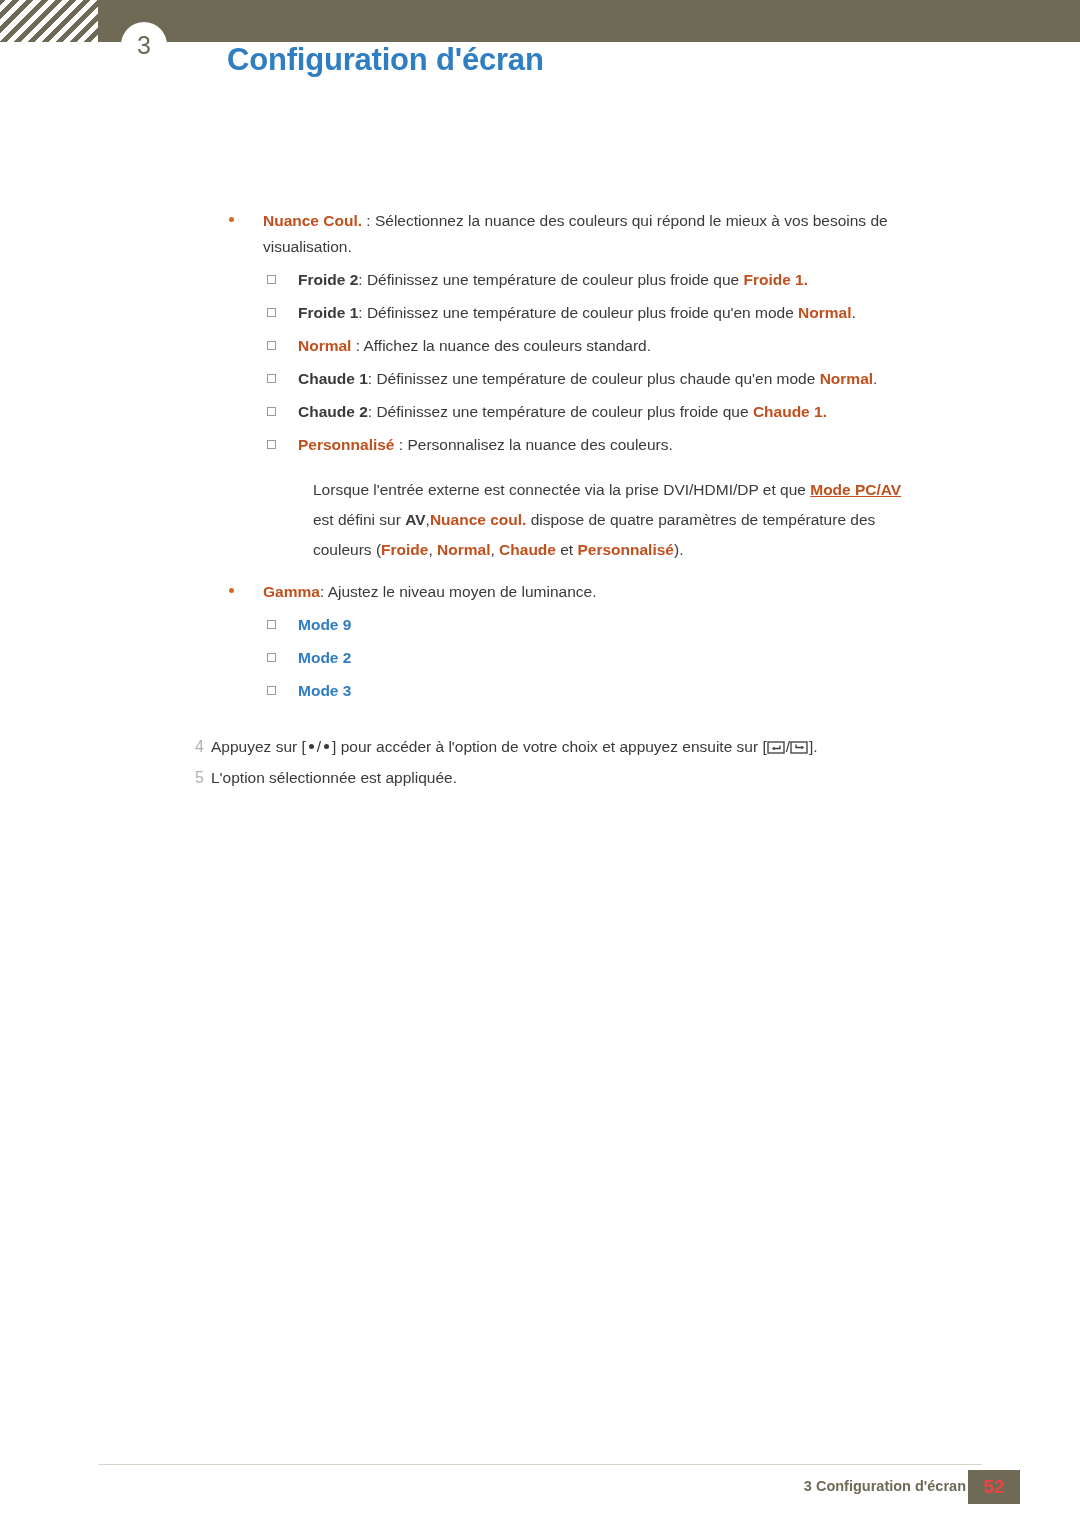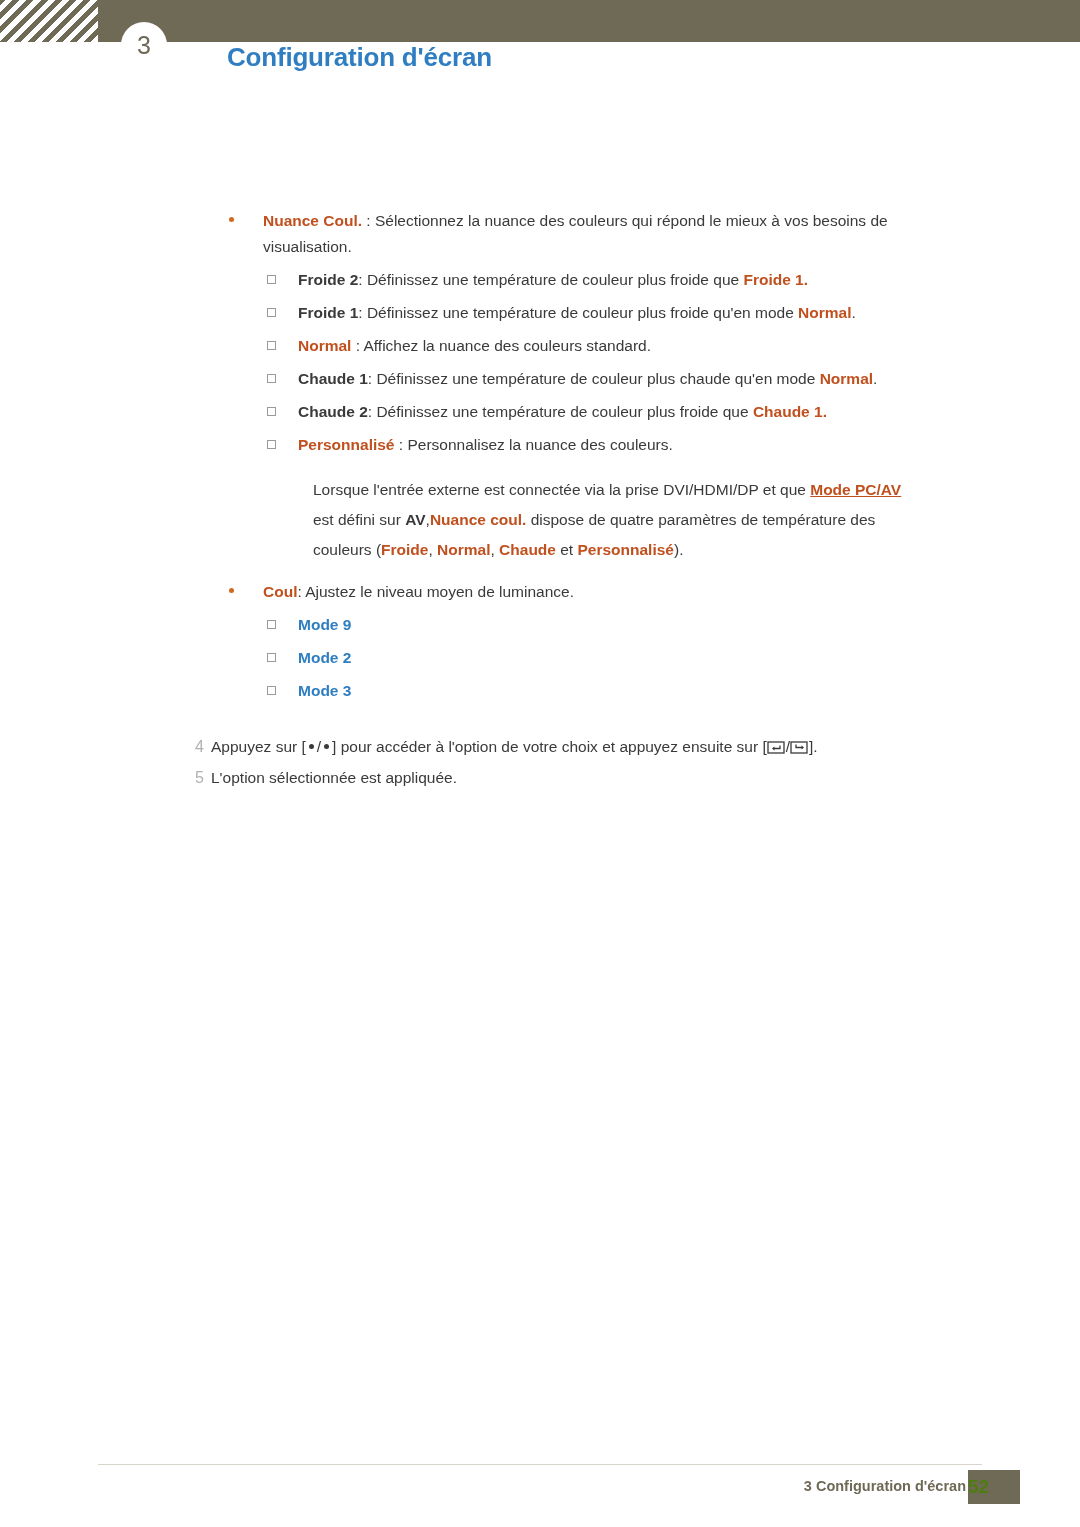--- a/index.html
+++ b/index.html
@@ -66,21 +66,21 @@
     text-align: center;
     font-size: 25px;
     color: #6f6a56;
     font-weight: normal;
     z-index: 4;
   }
   .page-title {
     position: absolute;
     left: 227px;
     top: 42px;
-    font-size: 26px;
+    font-size: 31px;
     font-weight: bold;
     color: #2f7ec1;
     letter-spacing: -0.2px;
   }
 
   
   .content {
     position: absolute;
     left: 0;
     top: 208px;
@@ -204,22 +204,22 @@
     height: 34px;
     background: #6f6a56;
   }
   .footer-pagenum {
     position: absolute;
     left: 968px;
     top: 1470px;
     width: 52px;
     height: 48px;
     line-height: 34px;
-    text-align: left;
-    color: #4d7c0f;
+    text-align: center;
+    color: #ef4444;
     font-size: 19px;
     font-weight: bold;
   }
 </style>
 </head>
 <body>
 
 <div class="header">
   <div class="header-hatch"></div>
   <div class="header-bar"></div>
@@ -264,21 +264,21 @@
     <span class="bullet2"></span>
     <b class="ora">Personnalisé</b><span> : Personnalisez la nuance des couleurs.</span>
   </div>
 
   <div class="note">
     <span>Lorsque l'entrée externe est connectée via la prise DVI/HDMI/DP et que </span><b class="und">Mode PC/AV</b><span> est défini sur </span><b class="blk">AV</b><span>,</span><b class="ora">Nuance coul.</b><span> dispose de quatre paramètres de température des couleurs (</span><b class="ora">Froide</b><span>, </span><b class="ora">Normal</b><span>, </span><b class="ora">Chaude</b><span> et </span><b class="ora">Personnalisé</b><span>).</span>
   </div>
 
   <div class="lvl1">
     <span class="bullet1"></span>
-    <b class="ora">Coul</b><span>: Ajustez le niveau moyen de luminance.</span>
+    <b class="ora">Gamma</b><span>: Ajustez le niveau moyen de luminance.</span>
   </div>
 
   <div class="lvl2">
     <span class="bullet2"></span>
     <span class="mode-item">Mode 9</span>
   </div>
   <div class="lvl2">
     <span class="bullet2"></span>
     <span class="mode-item">Mode 2</span>
   </div>

